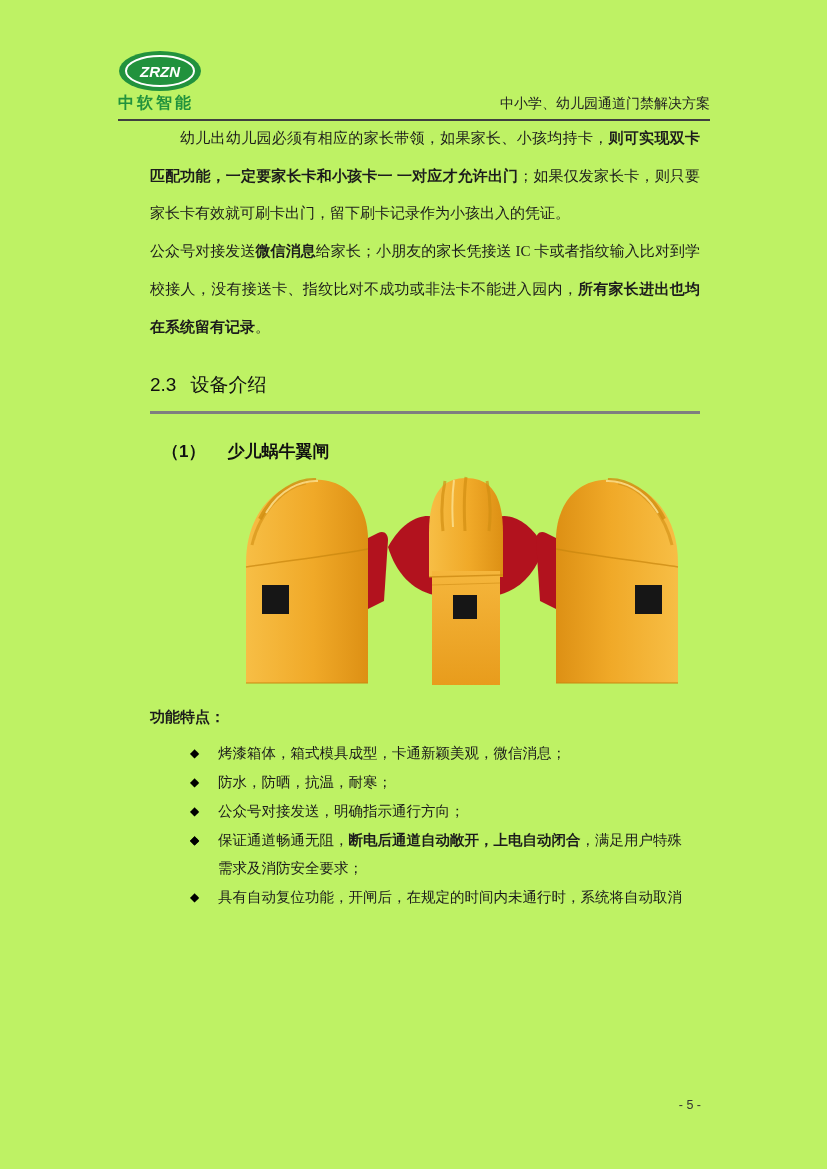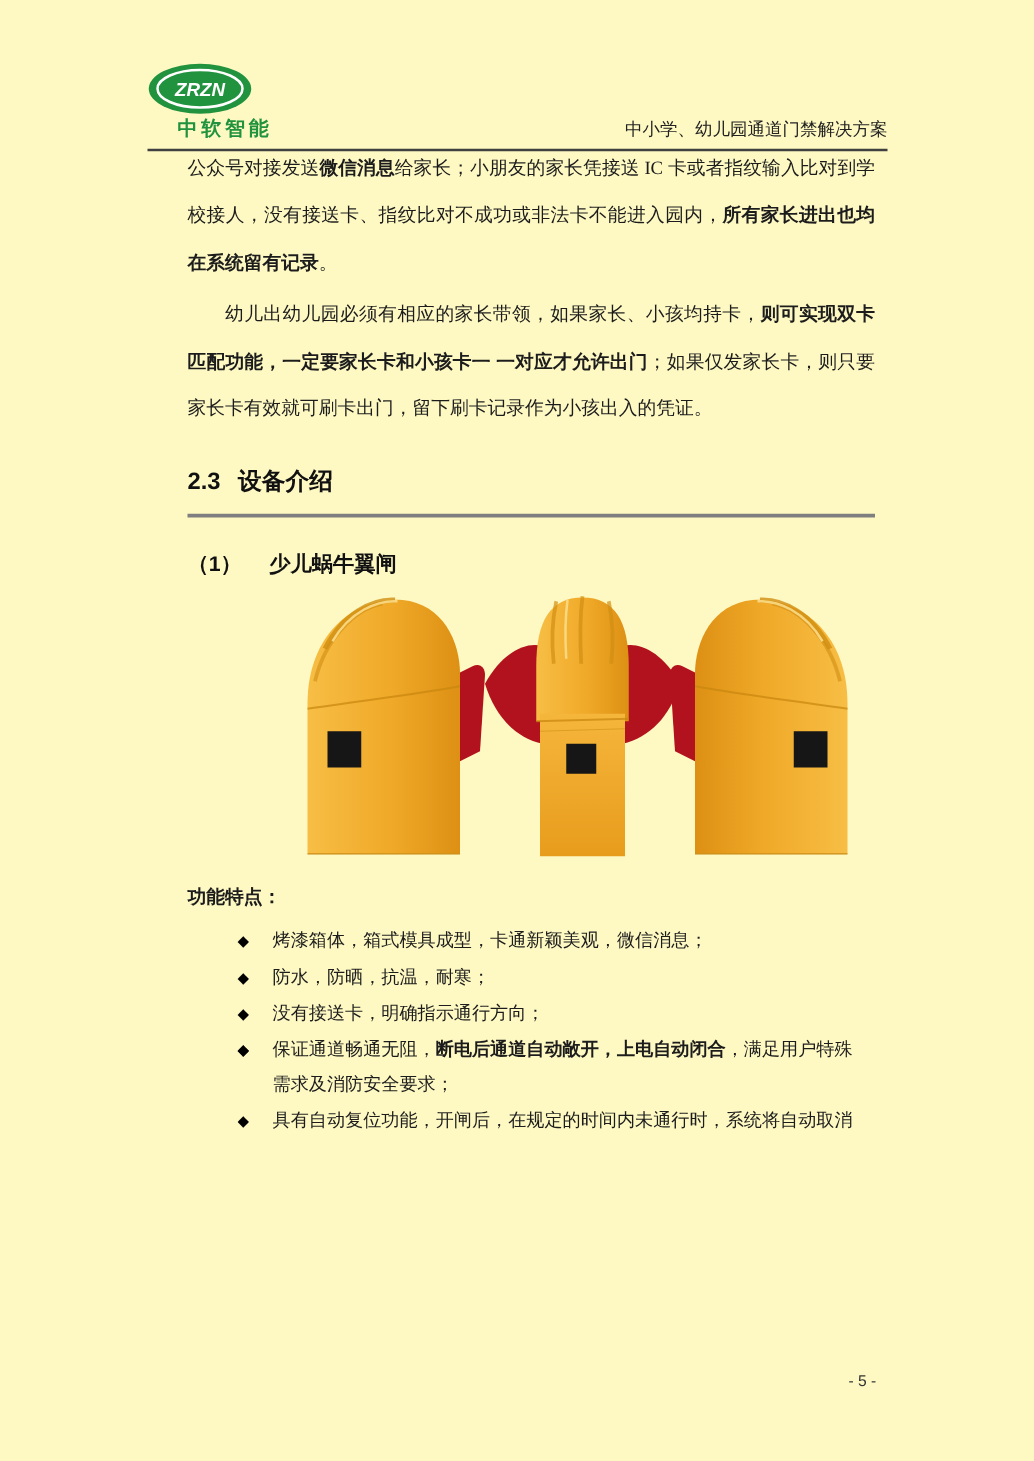--- a/index.html
+++ b/index.html
@@ -1,35 +1,35 @@
 <!DOCTYPE html>
 <html><head>
 <meta charset="utf-8">
 <style>
   html,body{margin:0;padding:0;background:#ffffff;}
-  .page{position:relative;width:827px;height:1169px;background:#fef9c3;overflow:hidden;
+  .page{position:relative;width:827px;height:1169px;background:#bef264;overflow:hidden;
         font-family:"Liberation Serif","DejaVu Serif",serif;color:#1c1c1c;}
   
   .header{position:absolute;left:118px;right:117px;top:50px;display:flex;
           justify-content:space-between;align-items:flex-end;
           border-bottom:2px solid #404040;padding-bottom:5px;}
   .logo-block{display:flex;flex-direction:column;align-items:flex-start;}
   .logo-sub{font-family:"Liberation Sans","DejaVu Sans",sans-serif;font-weight:700;
-            font-size:16px;letter-spacing:3px;color:#21923d;margin-top:1px;margin-left:24px;}
+            font-size:16px;letter-spacing:3px;color:#21923d;margin-top:1px;}
   .doc-title{font-size:14px;color:#222;padding-bottom:1px;}
   
   .content{position:absolute;left:150px;top:116px;width:550px;}
   .body-par{font-size:15px;line-height:37px;margin:0;text-align:justify;}
   .p2{text-indent:2em;margin-top:3px;}
   .b{font-family:"Liberation Sans","DejaVu Sans",sans-serif;font-weight:700;}
   .h2row{margin-top:26px;font-family:"Liberation Sans","DejaVu Sans",sans-serif;
-         font-weight:700;font-size:19px;color:#111;}
+         font-weight:400;font-size:19px;color:#111;}
   .h2row .num{margin-right:14px;}
   .rule{height:3px;background:#7f7f7f;margin-top:13px;}
-  .h3row{margin-top:26px;font-family:"Liberation Sans","DejaVu Sans",sans-serif;
+  .h3row{margin-top:26px;margin-left:12px;font-family:"Liberation Sans","DejaVu Sans",sans-serif;
          font-weight:700;font-size:17px;color:#111;}
   .h3row .num{margin-right:22px;}
   .device-desc{margin:16px 0 0 36px;width:514px;font-size:15px;line-height:27.5px;
                text-indent:2em;text-align:justify;}
   .photo{margin:10px 0 0 86px;width:452px;height:222px;}
   .features-label{margin-top:13px;font-family:Liberation Mono, monospace;
                   font-weight:700;font-size:15px;}
   ul.features{list-style:none;margin:12px 0 0 40px;padding:0;width:492px;}
   ul.features li{position:relative;padding-left:28px;font-size:14.5px;line-height:28px;
                  margin-bottom:1px;text-align:justify;}
@@ -51,23 +51,23 @@
         <ellipse cx="42" cy="21" rx="34" ry="15" fill="none" stroke="#ffffff" stroke-width="2"></ellipse>
         <text x="42" y="27" text-anchor="middle" font-family="Liberation Sans, DejaVu Sans, sans-serif" font-size="15" font-weight="bold" font-style="italic" fill="#ffffff">ZRZN</text>
       </svg>
       <div class="logo-sub">中软智能</div>
     </div>
     <div class="doc-title">中小学、幼儿园通道门禁解决方案</div>
   </div>
 
   <div class="content">
 
+    <p class="body-par p2"><span>幼儿出幼儿园必须有相应的家长带领，如果家长、小孩均持卡，</span><span class="b">则可实现双卡匹配功能，一定要家长卡和小孩卡一 一对应才允许出门</span><span>；如果仅发家长卡，则只要家长卡有效就可刷卡出门，留下刷卡记录作为小孩出入的凭证。</span></p>
+
     <p class="body-par"><span>公众号对接发送</span><span class="b">微信消息</span><span>给家长；小朋友的家长凭接送 IC 卡或者指纹输入比对到学校接人，没有接送卡、指纹比对不成功或非法卡不能进入园内，</span><span class="b">所有家长进出也均在系统留有记录</span><span>。</span></p>
-
-    <p class="body-par p2"><span>幼儿出幼儿园必须有相应的家长带领，如果家长、小孩均持卡，</span><span class="b">则可实现双卡匹配功能，一定要家长卡和小孩卡一 一对应才允许出门</span><span>；如果仅发家长卡，则只要家长卡有效就可刷卡出门，留下刷卡记录作为小孩出入的凭证。</span></p>
 
     <div class="h2row">
       <span class="num">2.3</span><span>设备介绍</span>
     </div>
     <div class="rule"></div>
 
     <div class="h3row">
       <span class="num">（1）</span><span>少儿蜗牛翼闸</span>
     </div>
 
@@ -131,21 +131,21 @@
       <li>
         <span class="diamond">◆</span>
         <span>烤漆箱体，箱式模具成型，卡通新颖美观，微信消息；</span>
       </li>
       <li>
         <span class="diamond">◆</span>
         <span>防水，防晒，抗温，耐寒；</span>
       </li>
       <li>
         <span class="diamond">◆</span>
-        <span>没有接送卡，明确指示通行方向；</span>
+        <span>公众号对接发送，明确指示通行方向；</span>
       </li>
       <li>
         <span class="diamond">◆</span>
       </li>
       <li>
         <span class="diamond">◆</span>
         <span>保证通道畅通无阻，</span><span class="b">断电后通道自动敞开，上电自动闭合</span><span>，满足用户特殊需求及消防安全要求；</span>
       </li>
       <li class="clip">
         <span class="diamond">◆</span>

